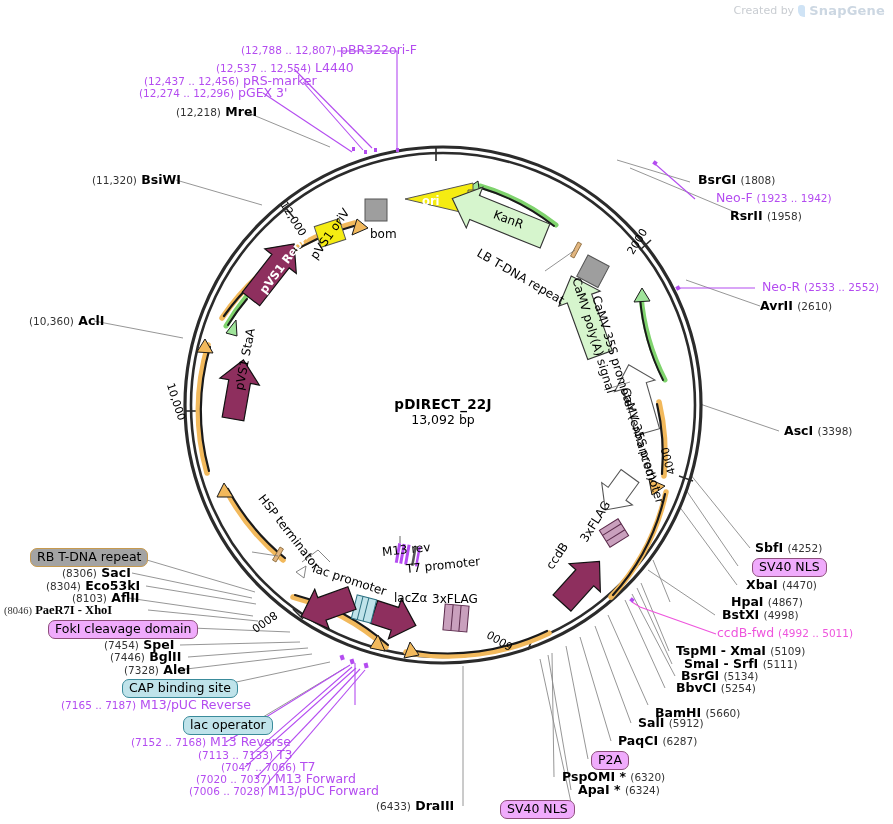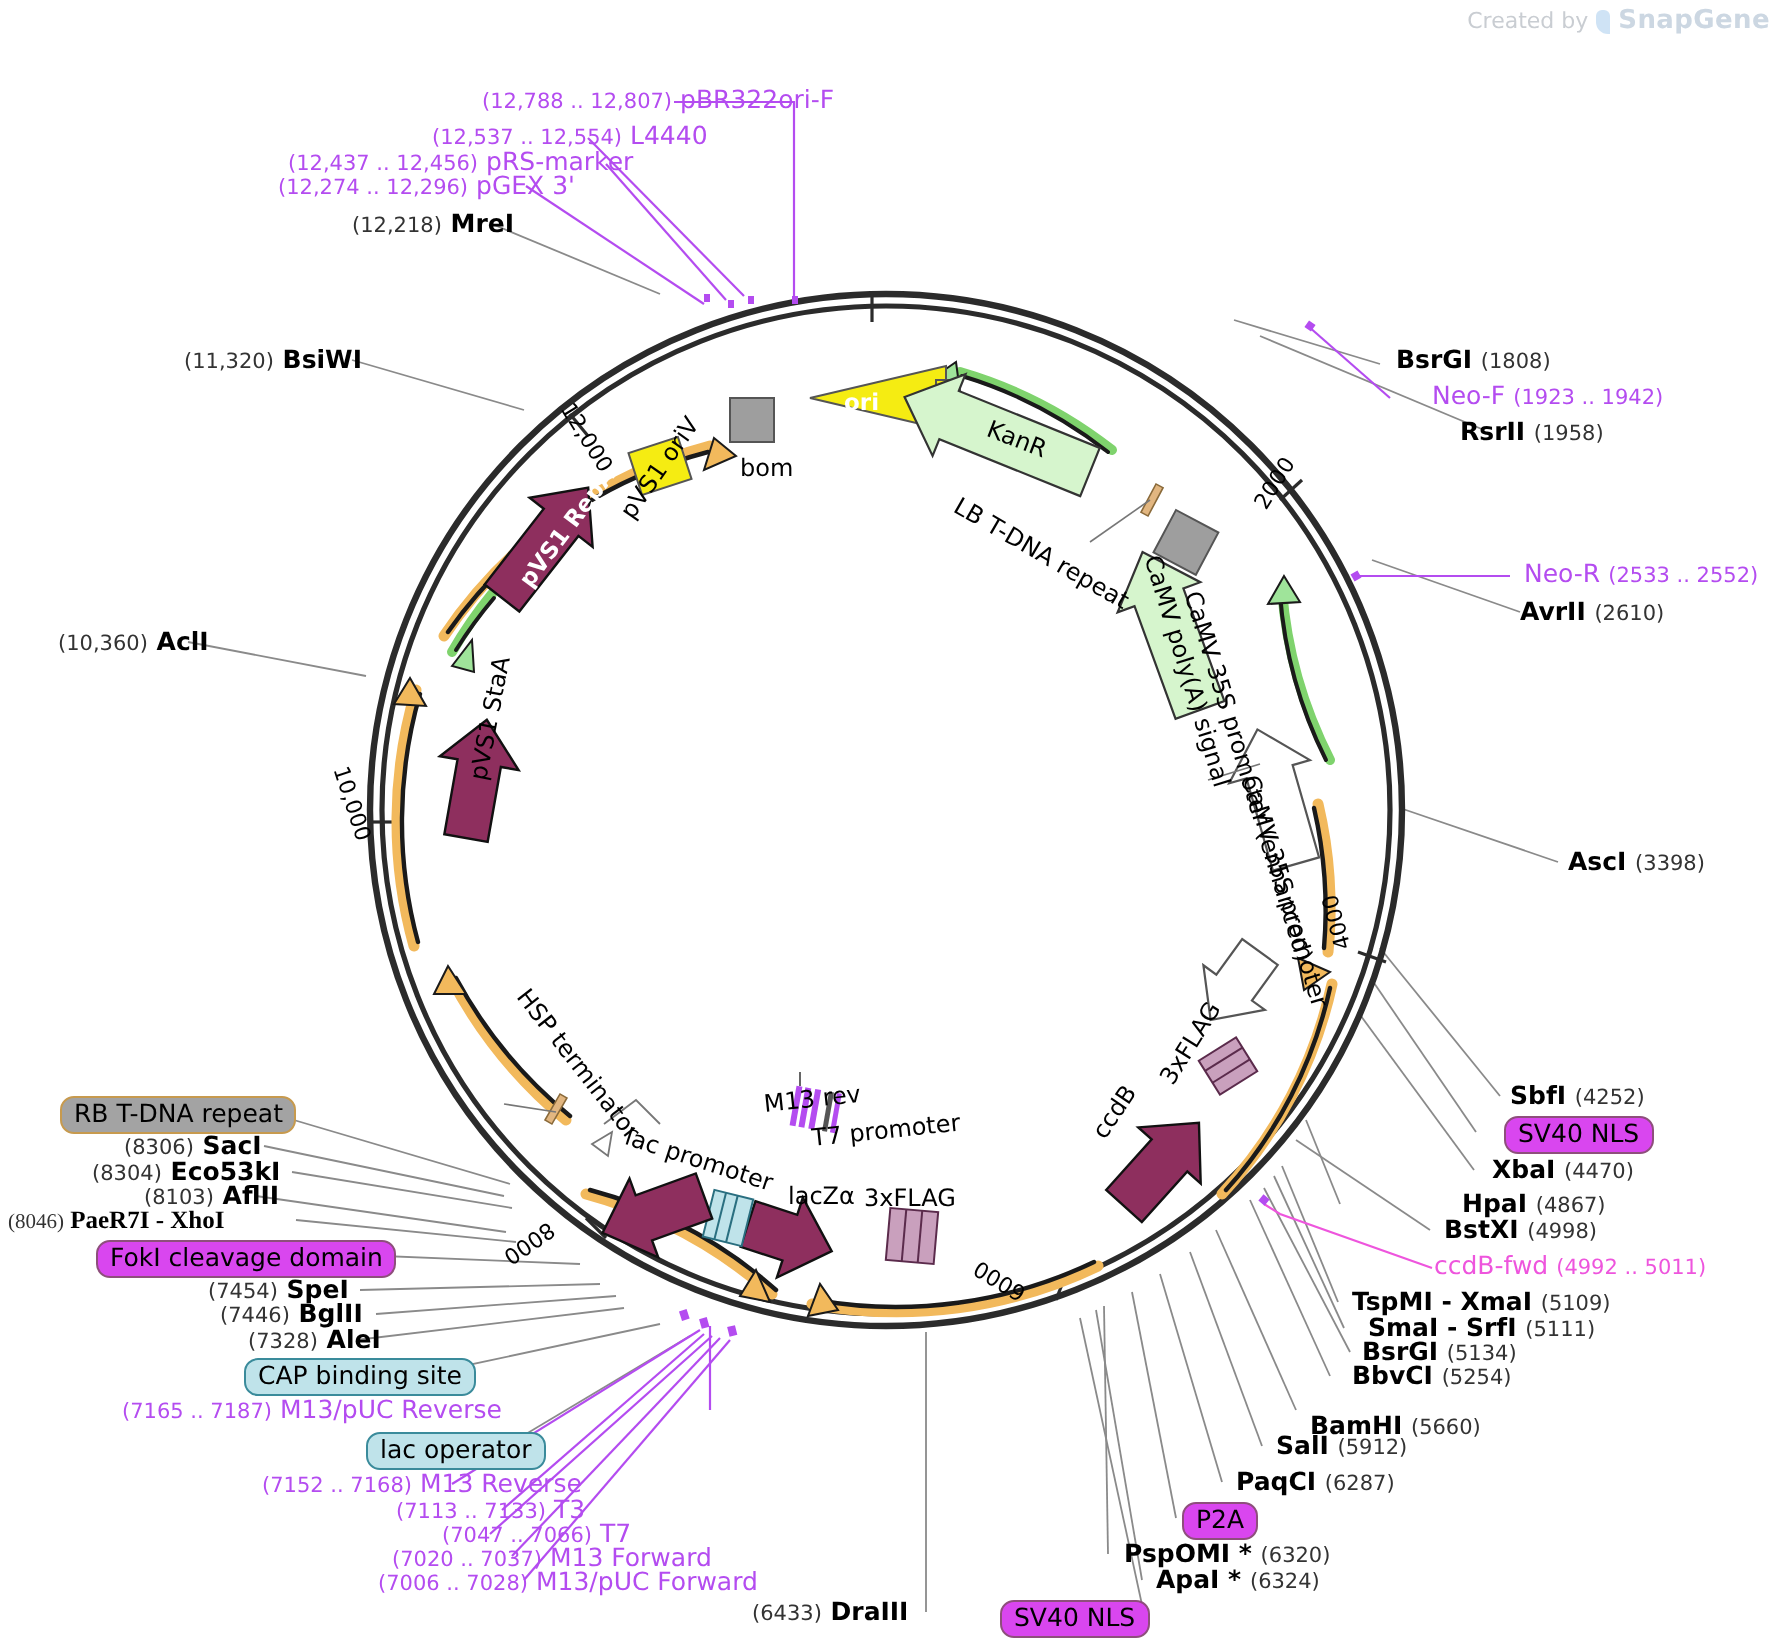--- a/index.html
+++ b/index.html
@@ -21,21 +21,21 @@
   .primer .pos{color:#b44cf0;font-size:10.5px;}
   .ccdbfwd{color:#ee55dd;}
   .ccdbfwd .pos{color:#ee55dd;}
 
   .pill{
     position:absolute;white-space:nowrap;font-size:12.5px;
     padding:1px 6px 2px 6px;border-radius:7px;border:1px solid #999;
     line-height:1.15;
   }
   .pill-orange{background:#a3a3a3;border-color:#c79a4e;color:#000;}
-  .pill-purple{background:#d946ef;border-color:#8e4f7c;color:#000;}
+  .pill-purple{background:#f0abfc;border-color:#8e4f7c;color:#000;}
   .pill-teal{background:#bfe3ea;border-color:#3a8b9b;color:#000;}
 
   .title{position:absolute;text-align:center;}
   .title .nm{font-size:13.5px;font-weight:bold;letter-spacing:.2px;}
   .title .bp{font-size:12.5px;font-weight:normal;}
 
   .wm{position:absolute;right:8px;top:3px;font-size:11px;color:#c9cdd2;
       display:flex;align-items:center;gap:4px;}
   .wm .sg{font-size:13px;color:#ccd7e2;font-weight:600;letter-spacing:.2px;}
   .wm .leaf{width:7px;height:12px;background:#cfe3f5;border-radius:3px 3px 0 6px;display:inline-block;}
@@ -313,20 +313,24 @@
       <rect x="676" y="286" width="4" height="4" fill="#b44cf0" transform="rotate(60 678 288)"></rect>
     </g>
   </svg>
 
   <div class="wm">
     <span>Created by</span>
     <span class="leaf"></span>
     <span class="sg">SnapGene</span>
   </div>
 
+  <div class="title" style="left:343px;top:396px;width:200px;">
+    <div class="nm">pDIRECT_22J</div>
+    <div class="bp">13,092 bp</div>
+  </div>
 
   <div class="ticklabel" style="left:283px;top:196px;transform:rotate(58deg);">12,000</div>
   <div class="ticklabel" style="left:630px;top:247px;transform:rotate(-58deg);">2000</div>
   <div class="ticklabel" style="left:672px;top:468px;transform:rotate(-105deg);">4000</div>
   <div class="ticklabel" style="left:512px;top:641px;transform:rotate(-149deg);">6000</div>
   <div class="ticklabel" style="left:276px;top:607px;transform:rotate(-215deg);">8000</div>
   <div class="ticklabel" style="left:170px;top:377px;transform:rotate(-288deg);">10,000</div>
 
   <div class="featlabel white" style="left:422px;top:194px;">ori</div>
   <div class="featlabel" style="left:370px;top:227px;">bom</div>

